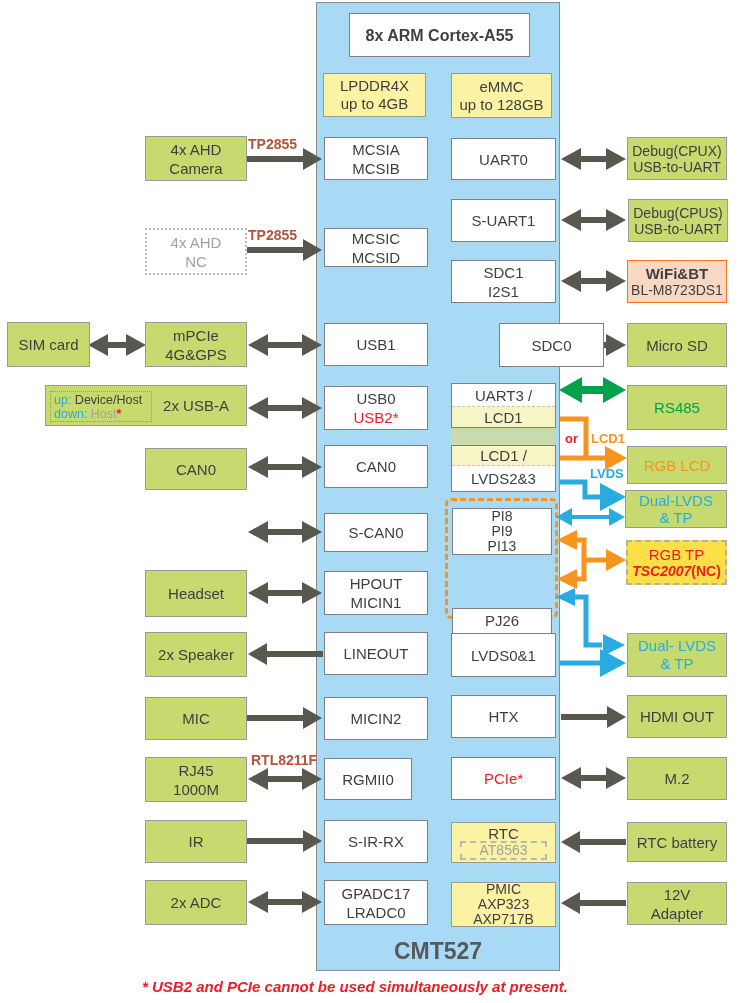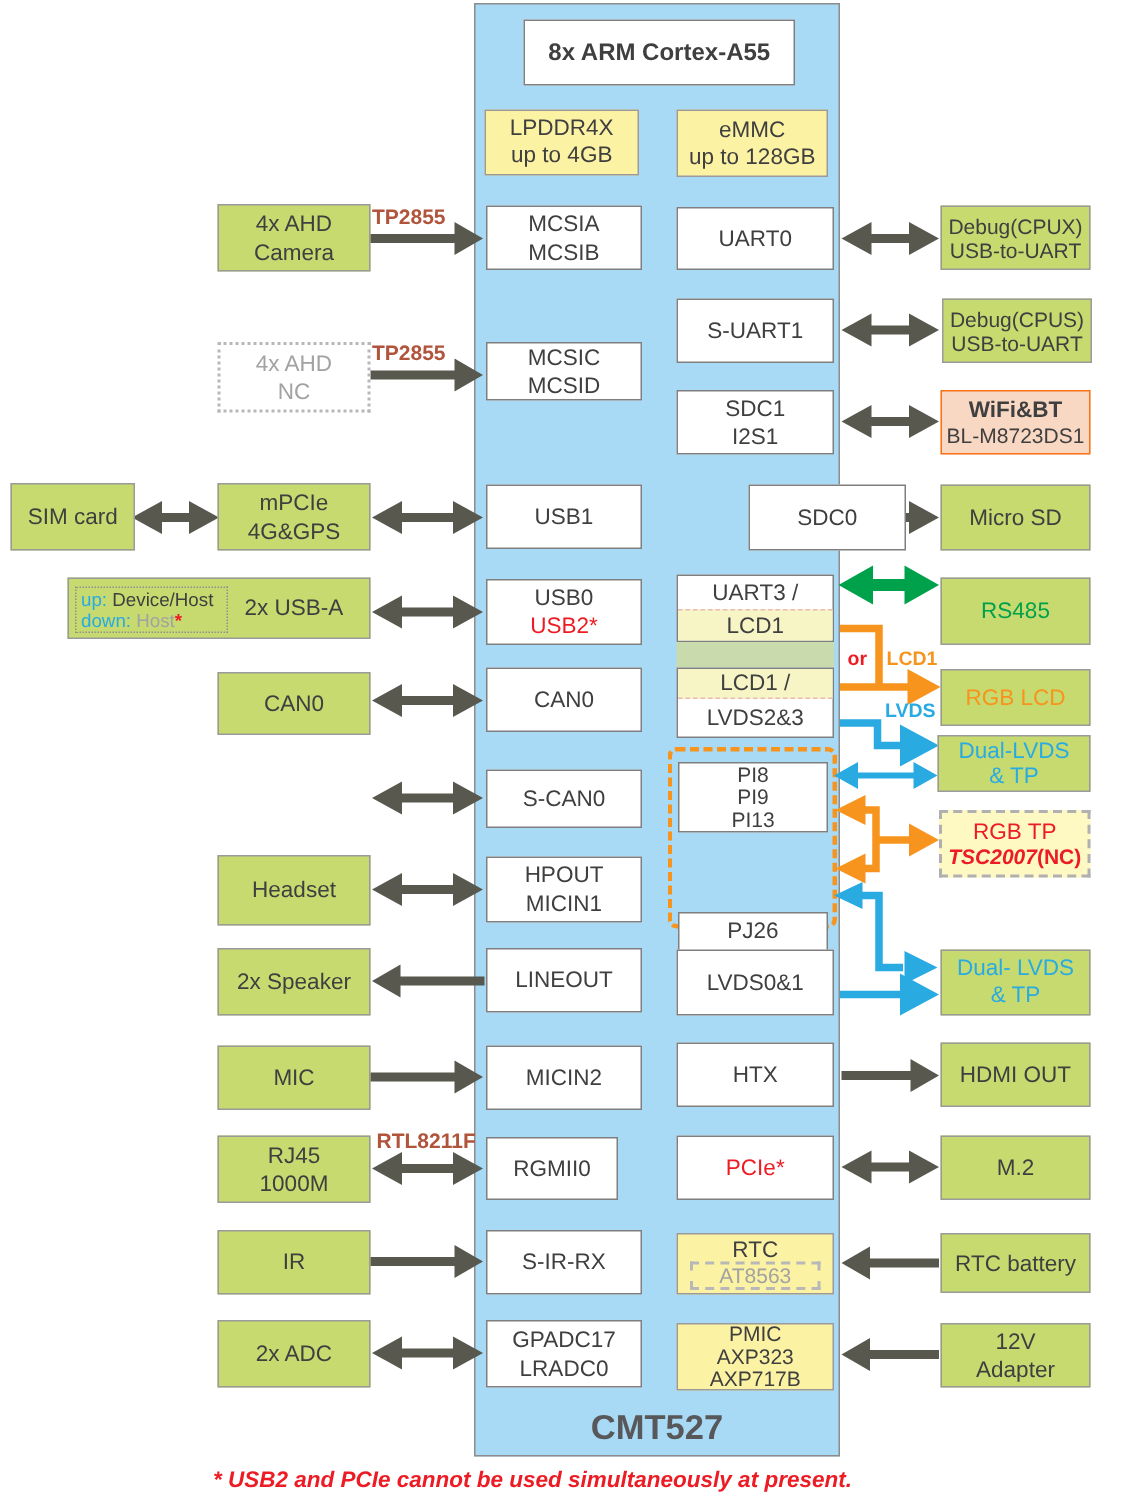--- a/index.html
+++ b/index.html
@@ -28,21 +28,21 @@
   .green-t{color:#00a14b;}
   .gray-t{color:#a2a2a2;}
   .small{font-size:14px;line-height:16px;}
   .conn-label{position:absolute;font-weight:bold;font-size:14px;color:#b0543b;z-index:9;white-space:nowrap;}
   .mini-label{position:absolute;font-weight:bold;font-size:13px;z-index:9;white-space:nowrap;}
   .usba-inner{position:absolute;left:4px;top:5px;width:102px;height:31px;border:1px dotted #8f8f8f;
               box-sizing:border-box;text-align:left;font-size:12.5px;line-height:14px;padding:1px 3px;}
   .rtc-inner{position:absolute;left:8px;bottom:2px;width:87px;height:19px;border:2px dashed #b8b8b8;
              box-sizing:border-box;display:flex;align-items:center;justify-content:center;
              font-size:14px;line-height:14px;}
-  .rgbtp{background:#fef9c3;border:2px dashed #b0b0b0;}
+  .rgbtp{background:#fde047;border:2px dashed #b0b0b0;}
   .chip-name{position:absolute;left:316px;top:938px;width:244px;text-align:center;font-weight:bold;
              font-size:23px;color:#58585a;z-index:8;}
   .footer{position:absolute;left:142px;top:978px;font-weight:bold;font-style:italic;font-size:15px;
           color:#ed1c24;z-index:8;white-space:nowrap;}
   svg.wires{position:absolute;left:0;top:0;z-index:7;pointer-events:none;}
 </style>
 </head>
 <body>
 
 <div id="stage">

